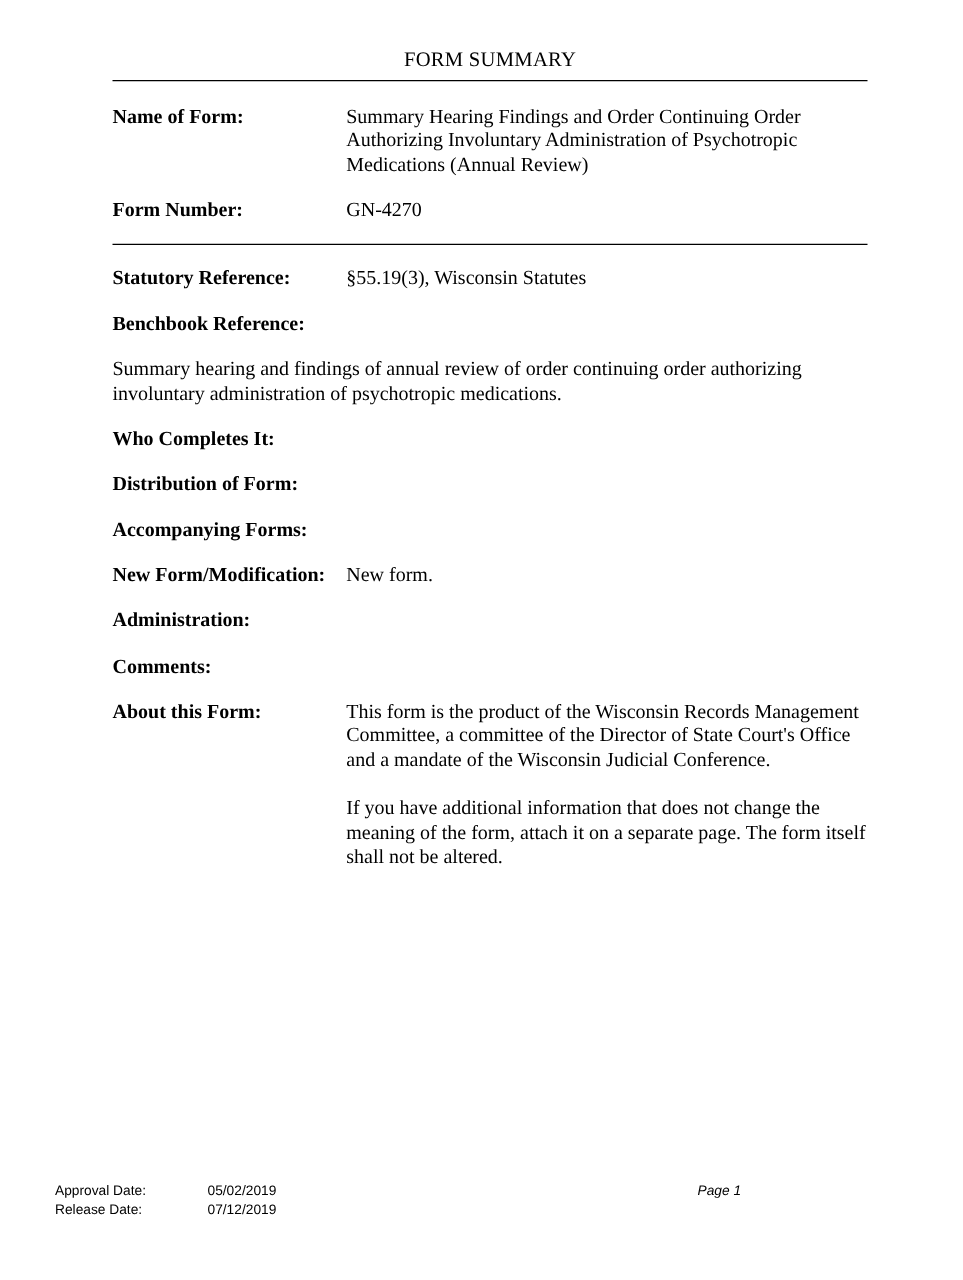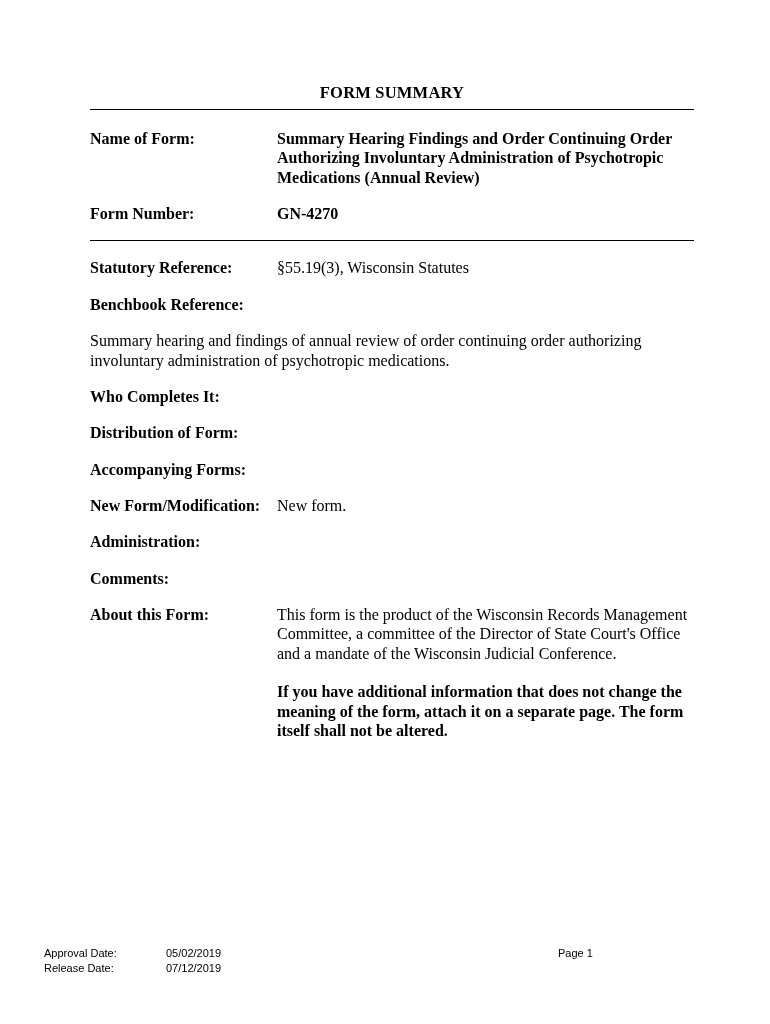--- a/index.html
+++ b/index.html
@@ -8,61 +8,61 @@
     background: #ffffff;
     color: #000000;
     font-family: "Liberation Serif", serif;
     font-size: 16px;
     position: relative;
     overflow: hidden;
   }
   .page { padding: 38px 76px 0 90px; }
   .doc-title {
     text-align: center;
-    font-weight: bold;
+    font-weight: normal;
     font-size: 16.5px;
     margin-bottom: 6px;
     letter-spacing: 0.2px;
-    margin-top: 45px;
   }
   .rule {
     border: none;
     border-top: 1.4px solid #000;
     margin: 0 0 19px 0;
     width: 100%;
   }
   .rule.divider { margin: 5px 0 17px 0; }
   .row {
     display: flex;
     margin-bottom: 17px;
     line-height: 1.21;
   }
   .row .label {
     flex: 0 0 187px;
     font-weight: bold;
     padding-right: 8px;
   }
   .row .value { flex: 1; }
-  .b { font-weight: bold; }
+  .b { font-weight: normal; }
   .footer {
     position: absolute;
     left: 44px;
     top: 946px;
     font-family: "Liberation Sans", sans-serif;
     font-size: 11px;
     line-height: 15px;
   }
   .footer-row { display: flex; gap: 48px; }
   .footer-label { width: 74px; }
   .page-number {
     position: absolute;
     left: 558px;
     top: 947px;
     font-family: "Liberation Sans", sans-serif;
     font-size: 11px;
+    font-style: italic;
   }
 </style>
 </head>
 <body>
 
 <div class="page">
 
   <div class="doc-title">FORM SUMMARY</div>
   <hr class="rule">
 

